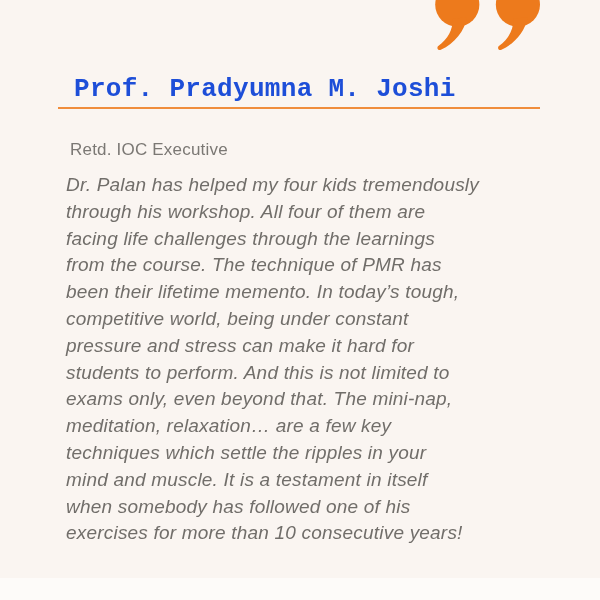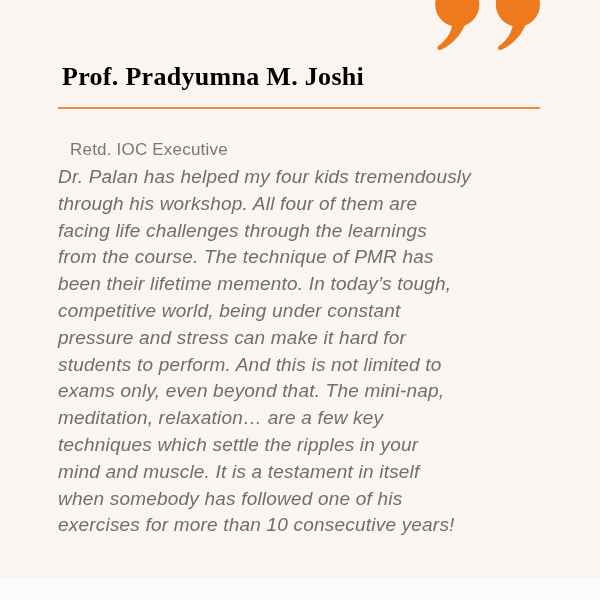--- a/index.html
+++ b/index.html
@@ -18,27 +18,27 @@
     position: absolute;
     left: 428px;
     top: -17px;
     width: 112px;
     height: 72px;
   }
   .author-name {
     position: absolute;
     left: 58px;
     top: 58px;
-    margin: 4px;
+    margin: 16px;
     width: 490px;
     font-size: 26px;
     font-weight: bold;
     letter-spacing: 0.3px;
-    color: #000000;
-    font-family: Liberation Serif, serif;
+    color: #1d4ed8;
+    font-family: Liberation Mono, monospace;
   }
   .divider {
     position: absolute;
     left: 58px;
     top: 107px;
     width: 482px;
     height: 2px;
     background: #ED7A1C;
     opacity: 0.85;
     border: none;
@@ -50,21 +50,21 @@
     top: 128px;
     margin: 12px;
     font-size: 17px;
     color: #7B7874;
     letter-spacing: 0.2px;
   }
   .quote-text {
     position: absolute;
     left: 58px;
     top: 164px;
-    margin: 0;
+    margin: 8px;
     width: 492px;
     font-size: 19px;
     font-style: italic;
     line-height: 26.8px;
     color: #716E6A;
     letter-spacing: 0.2px;
     white-space: pre-line;
     font-family: "Liberation Sans", sans-serif;
   }
   .bottom-strip {

